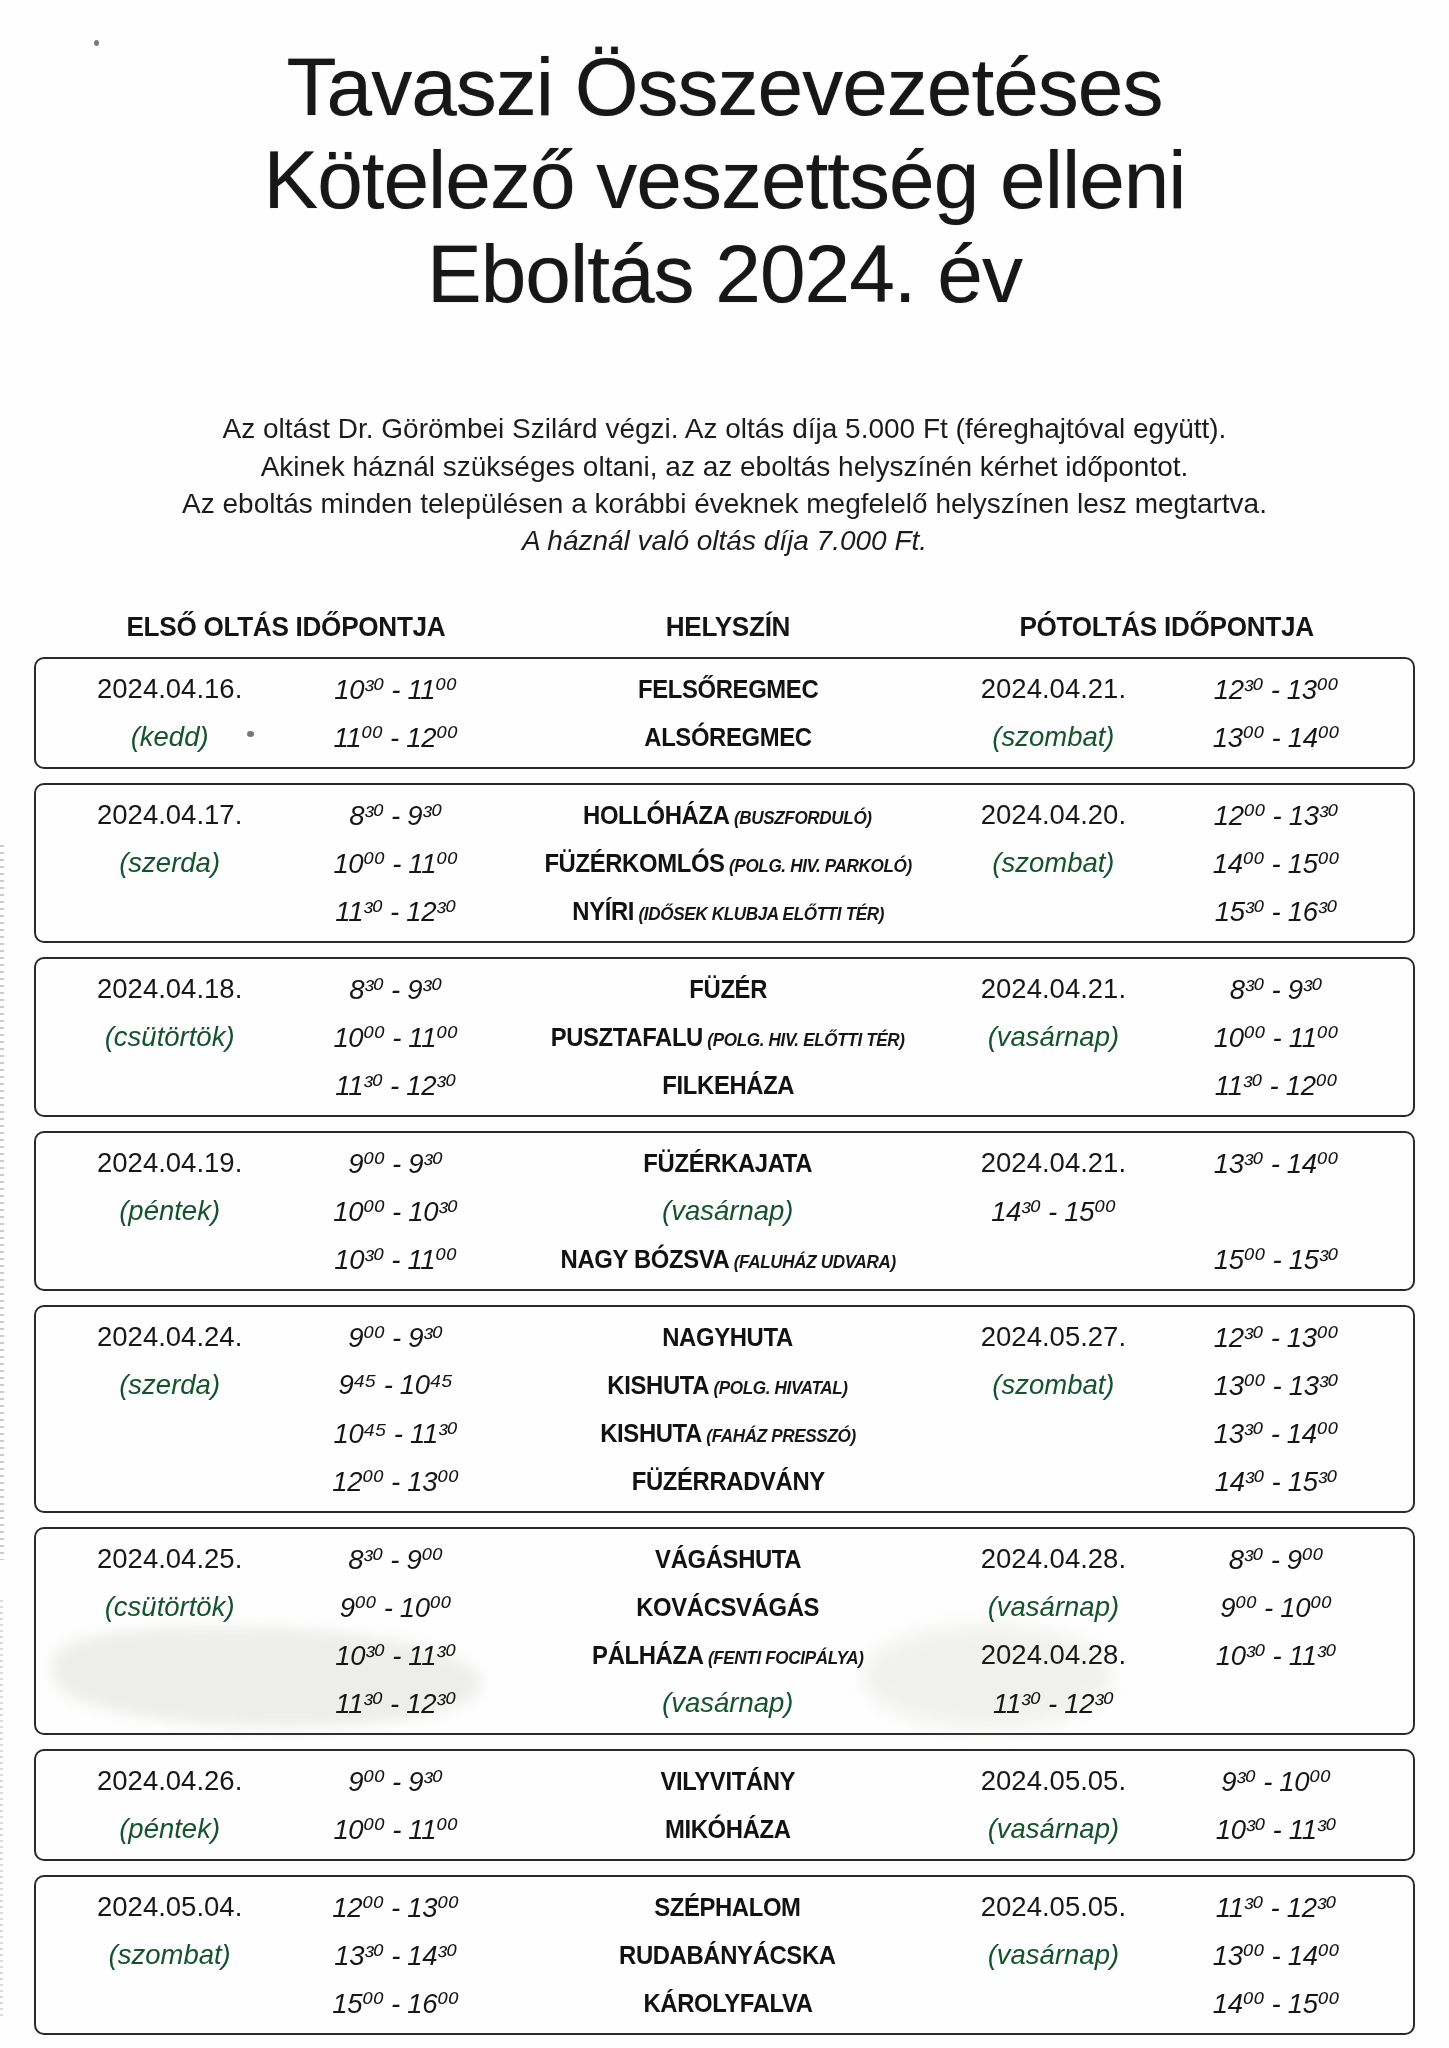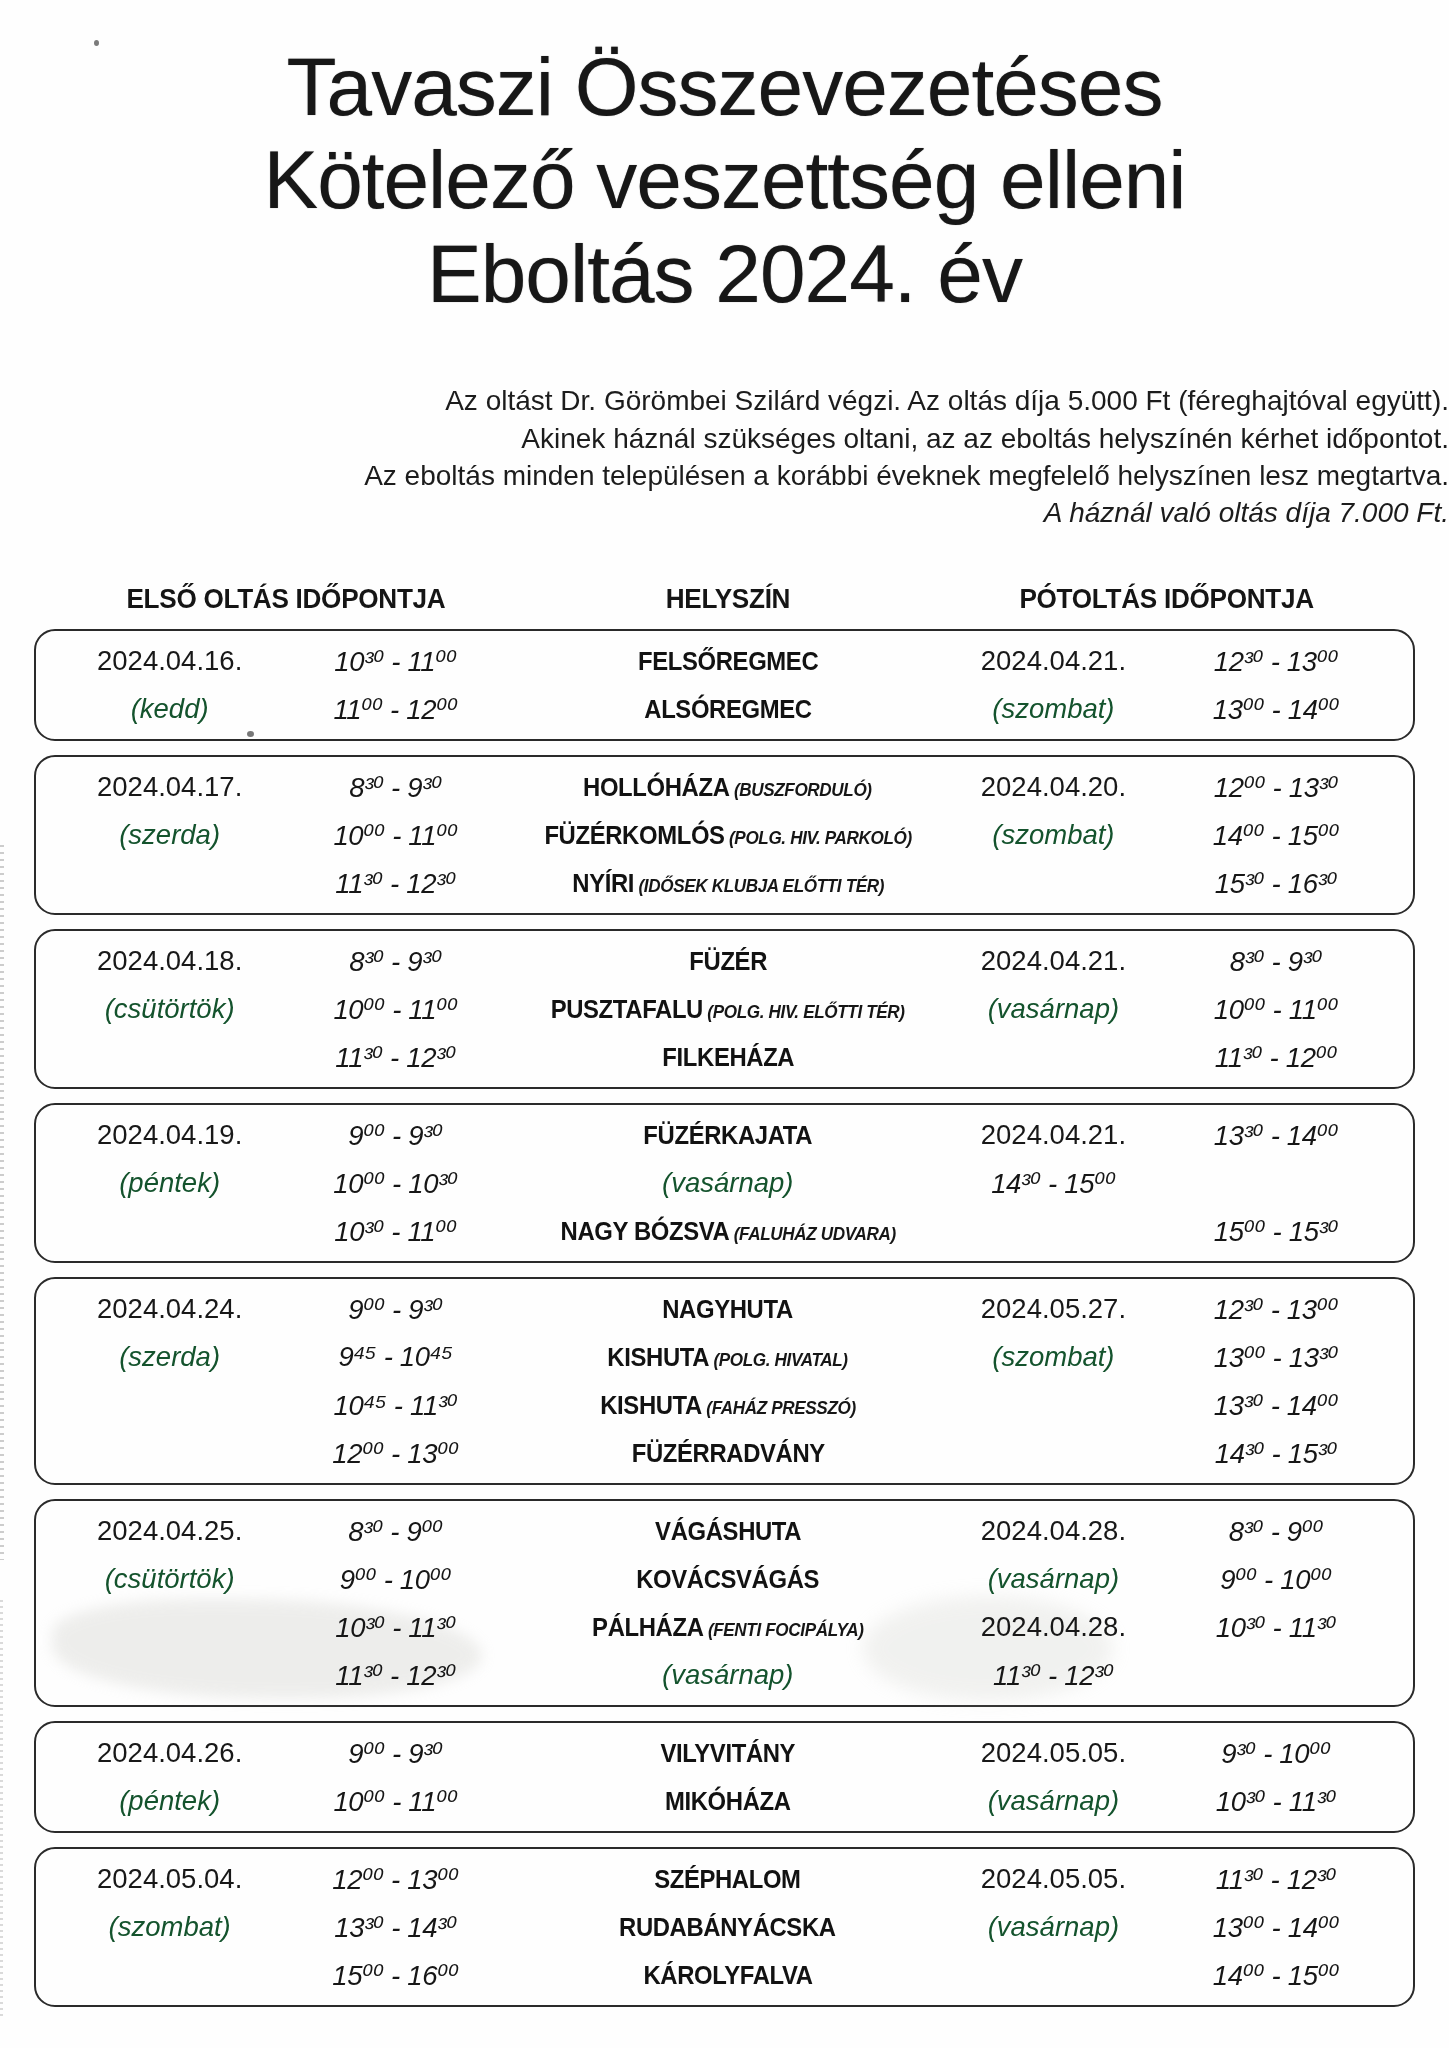--- a/index.html
+++ b/index.html
@@ -13,21 +13,21 @@
     color:#1a1a1a;
   }
   
   .title{margin-top:40px;text-align:center;}
   .title-line{
     font-size:82px;line-height:1.14;font-weight:400;
     color:#171717;letter-spacing:-1px;
     text-shadow:0 0 1px rgba(40,40,40,.55);
   }
   
-  .intro{margin-top:62px;text-align:right;}
+  .intro{margin-top:90px;text-align:center;}
   .intro-line{font-size:28px;line-height:1.33;color:#1c1c1c;}
   .intro-line.italic{font-style:italic;}
   
   .grid5{
     display:grid;
     grid-template-columns:16.5% 17.5% 32.5% 16.5% 17%;
     align-items:center;
   }
   .thead{
     margin:52px 60px 0 60px;
@@ -39,21 +39,21 @@
     letter-spacing:-.3px;
   }
   .th1{grid-column:1 / 3;}
   .th2{grid-column:3;}
   .th3{grid-column:4 / 6;}
   
   .boxes{margin:0 34px;}
   .box{
     position:relative;
     border:2.6px solid #2a2a2a;
-    border-radius:21px;
+    border-radius:10px;
     padding:6px 24px;
     margin-top:14px;
     background:transparent;
   }
   .row{
     position:relative;z-index:1;
     height:48px;
   }
   .c{text-align:center;white-space:nowrap;}
   .date{font-size:27.5px;color:#181818;}

